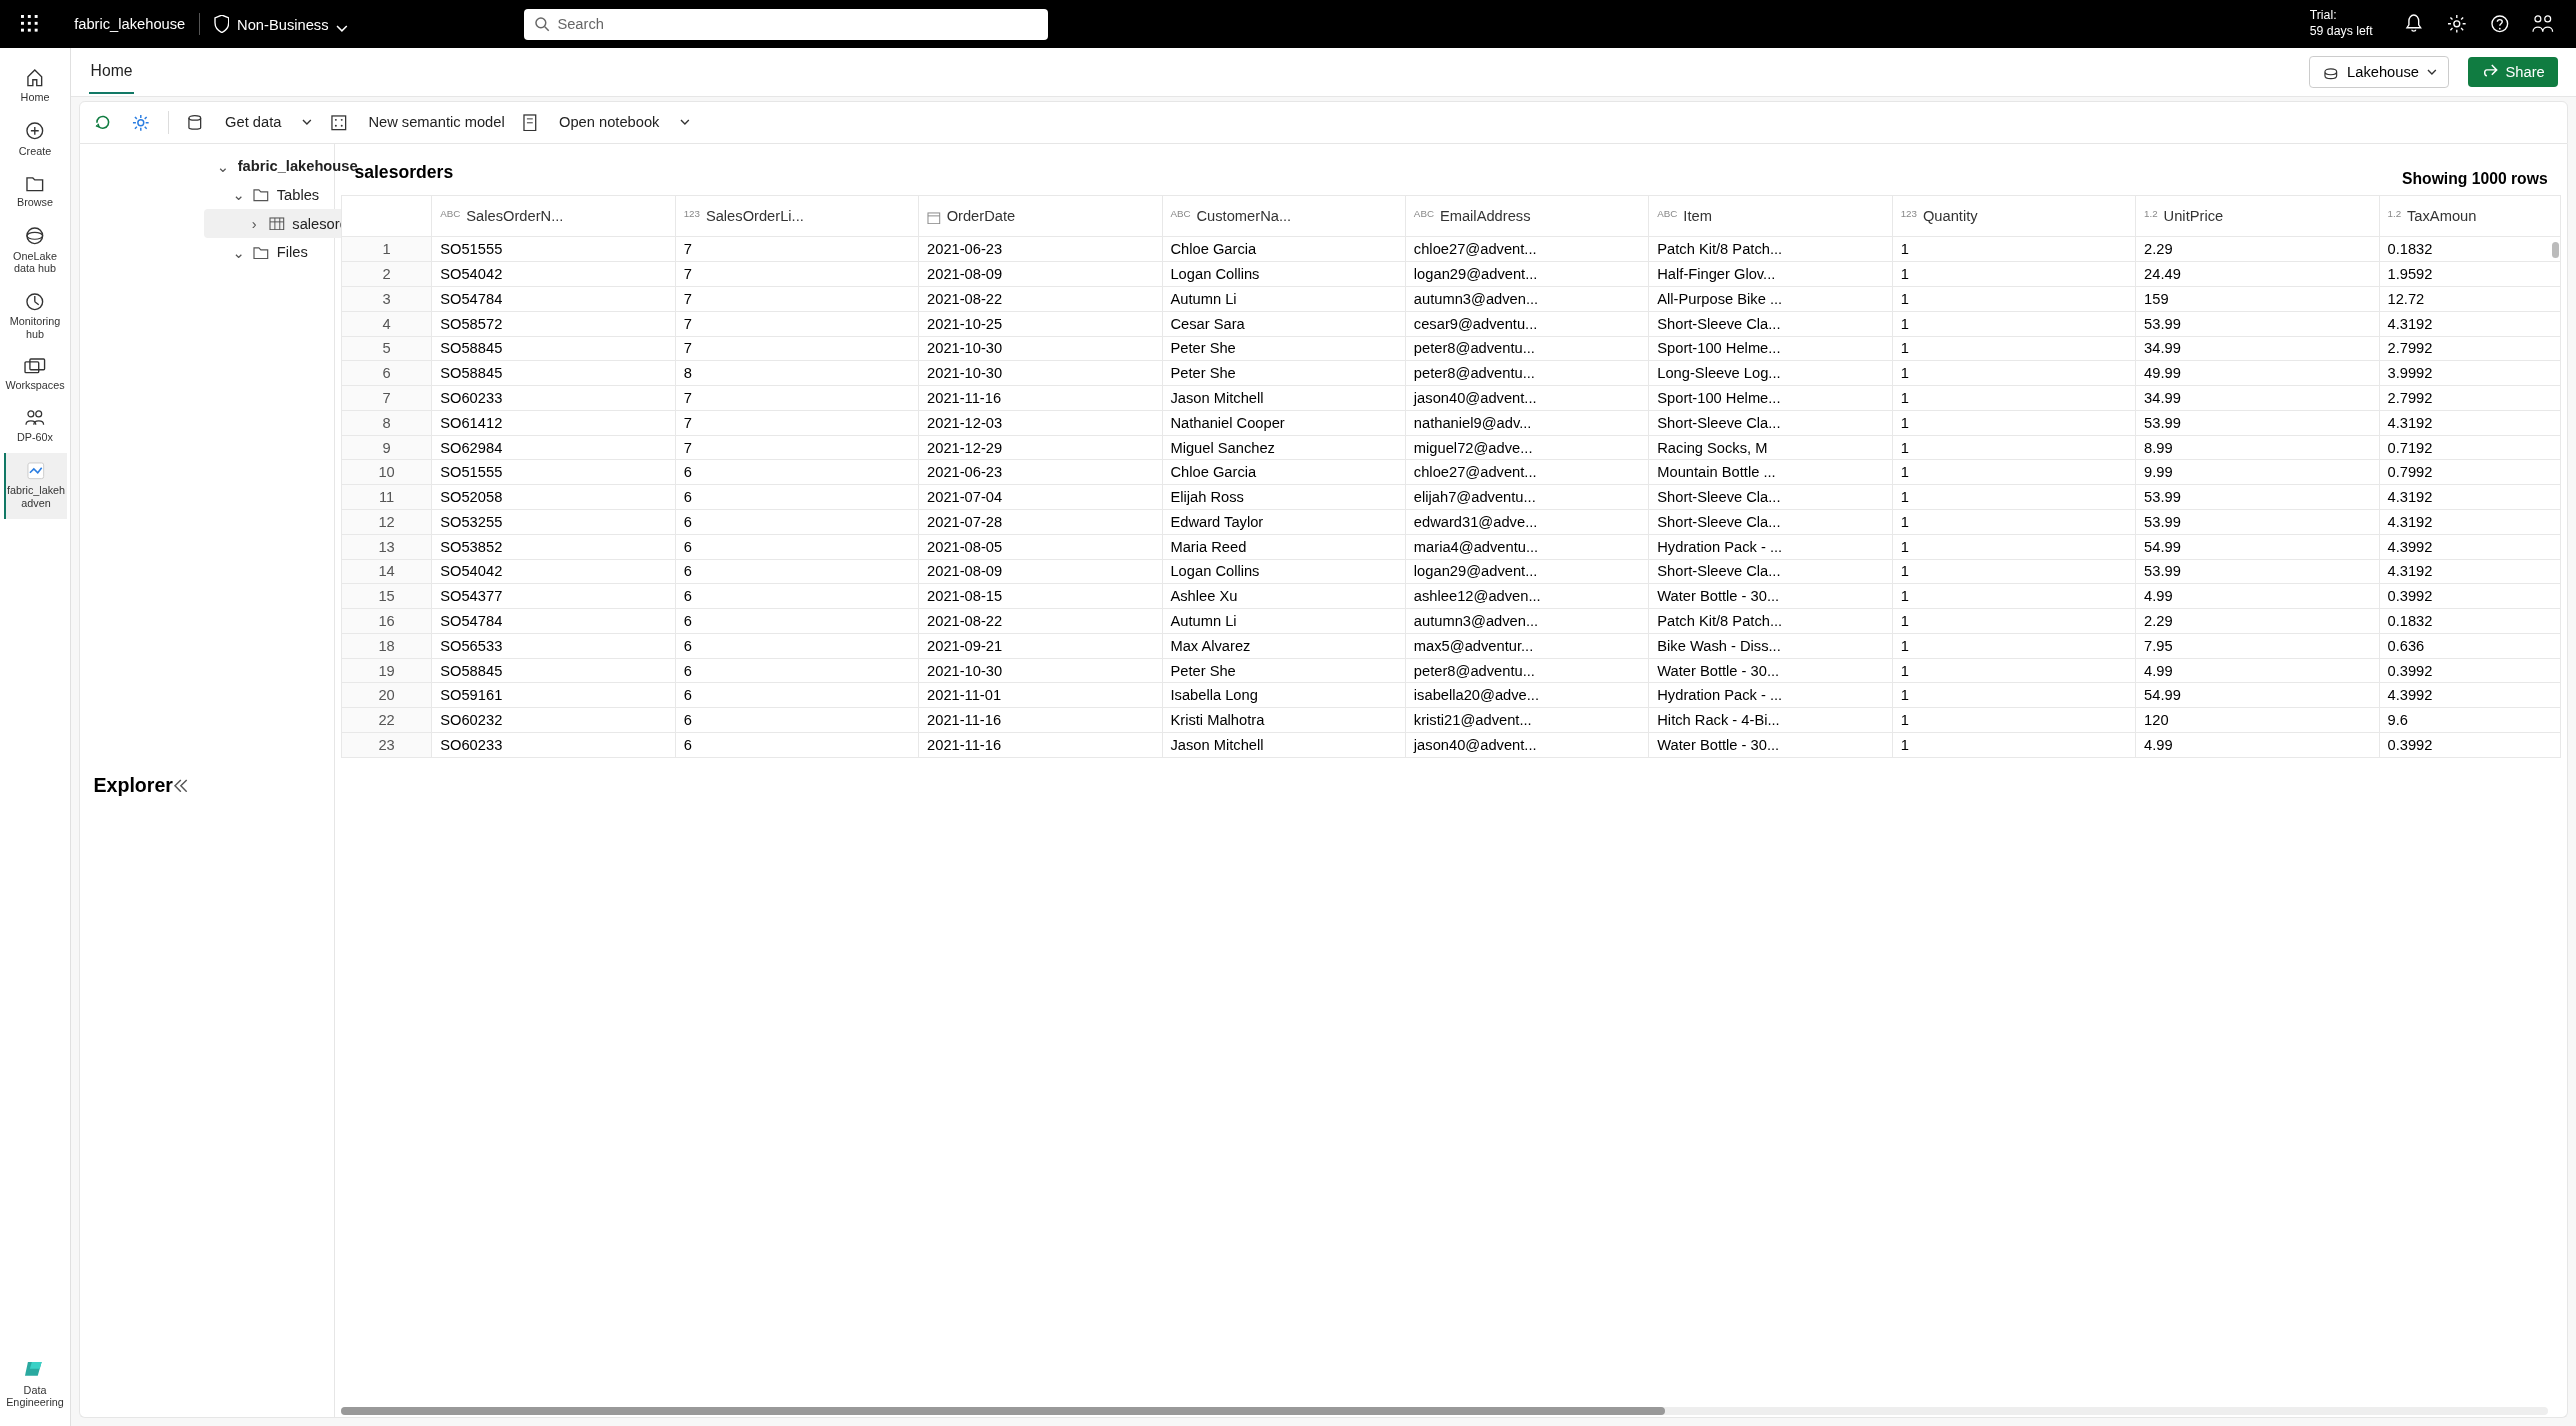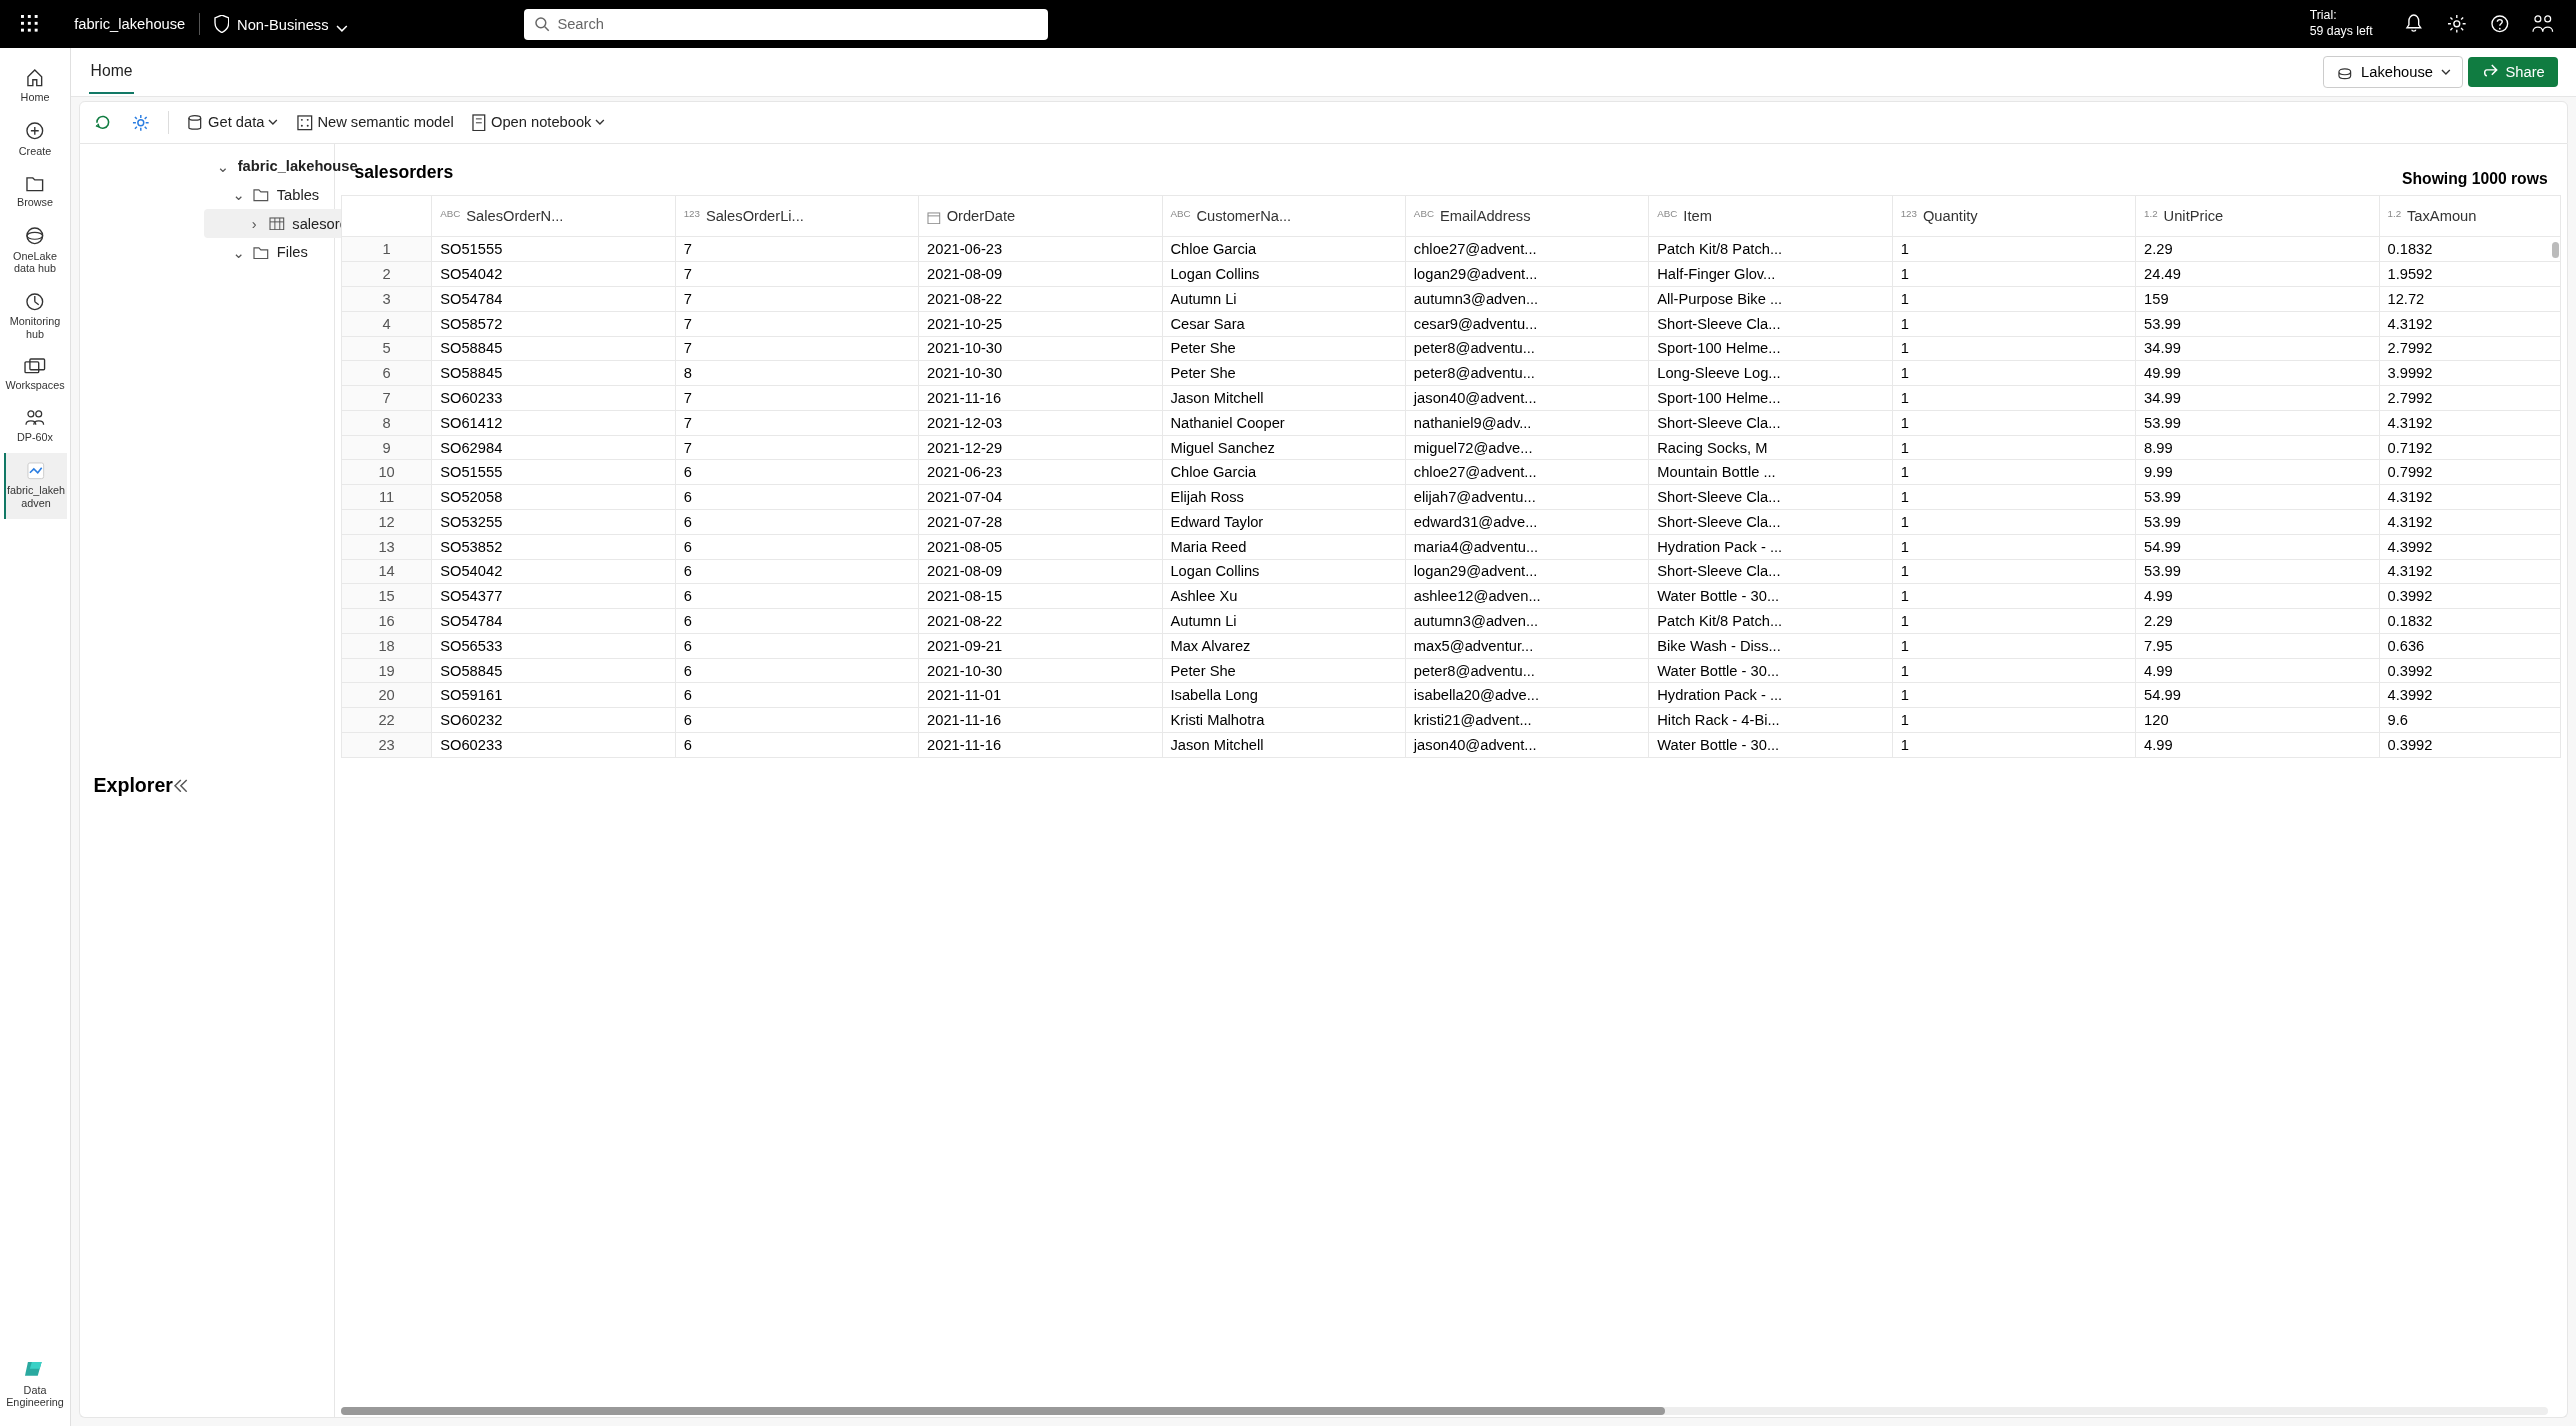--- a/index.html
+++ b/index.html
@@ -23,27 +23,27 @@
   .leftrail .rail-item .lbl { font-size:10.8px; text-align:center; line-height:1.15; }
   .leftrail .rail-item.active { background:#f0f0f0; border-left:2px solid #117865; }
   .leftrail .rail-spacer { flex:1; }
   .leftrail .rail-bottom { width:100%; display:flex; flex-direction:column; align-items:center; padding-bottom:7.8px; }
 
   
   .page { position:absolute; top:48px; left:71px; right:0; bottom:0; background:#f7f7f7; display:flex; flex-direction:column; }
 
   .tabs-row { height:49px; background:#fff; border-bottom:1px solid #e6e6e6; display:flex; align-items:center; padding:0 17.6px; gap:19.6px; }
   .tabs-row .tab { font-size:15.7px; padding:11.8px 2px; border-bottom:2.9px solid #117865; color:#222; cursor:pointer; }
-  .tabs-row .right { margin-left:auto; display:flex; align-items:center; gap:5px; }
+  .tabs-row .right { margin-left:auto; display:flex; align-items:center; gap:19px; }
   .lakehouse-dd { background:#fff; border:1px solid #ccc; border-radius:3.9px; padding:5.9px 11.8px; display:flex; align-items:center; gap:7.8px; font-size:14.7px; cursor:pointer; }
   .share-btn { background:#107c41; color:#fff; border-radius:3.9px; padding:6.9px 13.7px; display:flex; align-items:center; gap:7.8px; font-size:14.7px; cursor:pointer; }
 
   .toolbar { height:43px; background:#fff; margin:3.9px 7.8px 0 7.8px; border:1px solid #e6e6e6; border-radius:5.9px 5.9px 0 0; display:flex; align-items:center; padding:0 13.7px; gap:17.6px; font-size:14.7px; color:#222; }
   .toolbar .tb-div { width:1px; height:23.5px; background:#ddd; }
-  .toolbar .tb-item { display:flex; align-items:center; gap:4px; cursor:pointer; }
+  .toolbar .tb-item { display:flex; align-items:center; gap:21px; cursor:pointer; }
 
   .content { flex:1; margin:0 7.8px 7.8px 7.8px; background:#fff; border:1px solid #e6e6e6; border-top:none; border-radius:0 0 5.9px 5.9px; display:flex; overflow:hidden; }
 
   
   .explorer { width:255px; border-right:1px solid #e6e6e6; display:flex; flex-direction:row; }
   .explorer .hdr { display:flex; align-items:center; justify-content:space-between; padding:13.7px 13.7px 3.9px 13.7px; }
   .explorer .hdr h2 { font-size:19.6px; font-weight:600; }
   .tree { padding:7.8px 2px; font-size:14.7px; color:#222; }
   .tree .node { display:flex; align-items:center; gap:7.8px; padding:5.9px 7.8px 5.9px 11.8px; cursor:pointer; }
   .tree .node.depth1 { padding-left:27.4px; }

